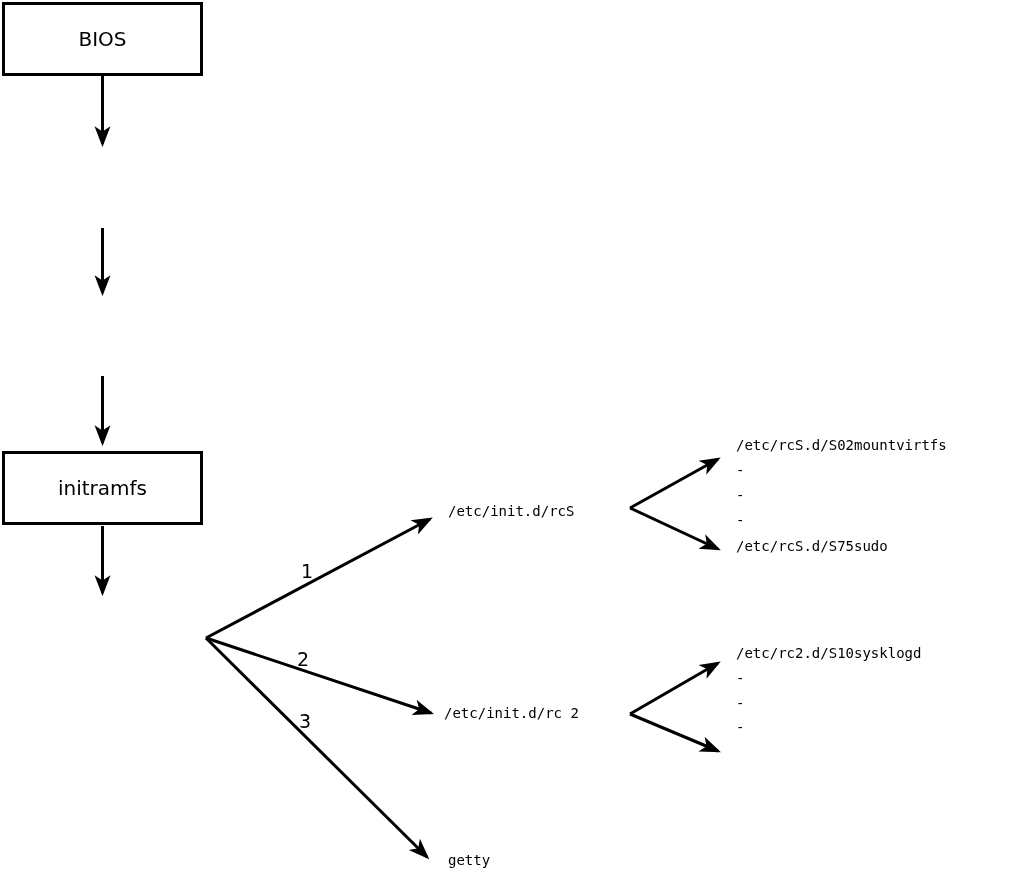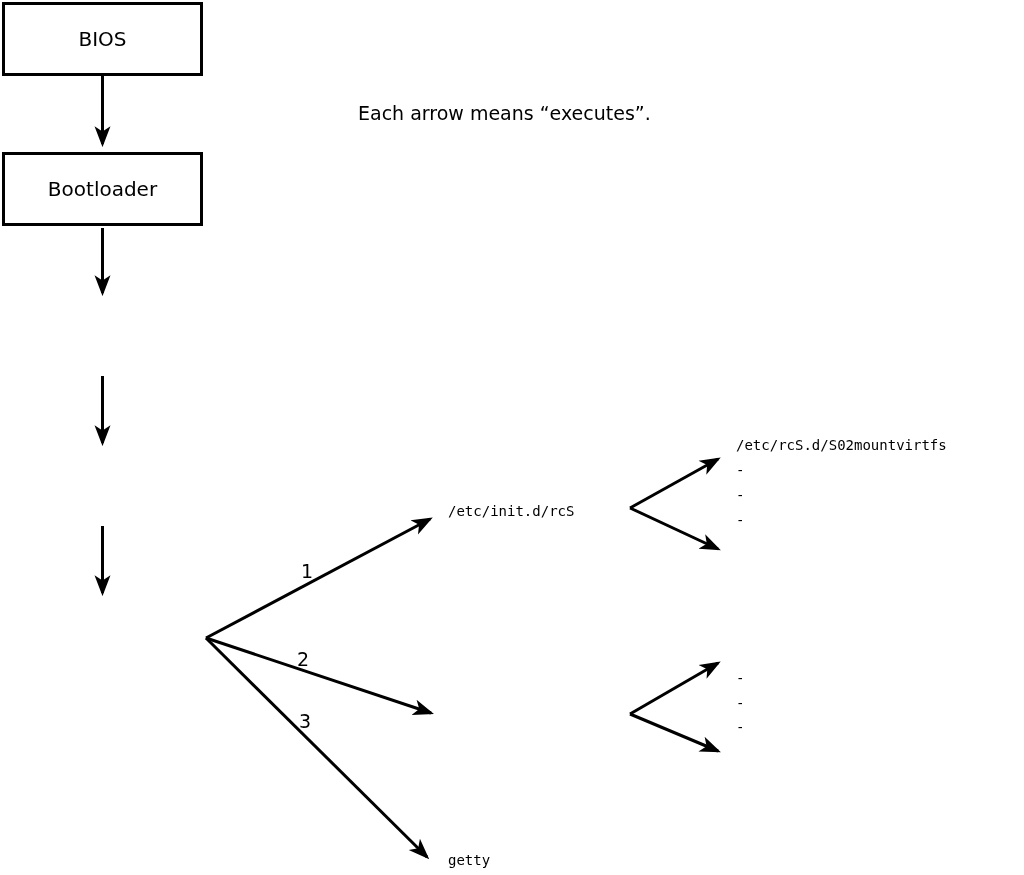--- a/index.html
+++ b/index.html
@@ -72,35 +72,37 @@
     <line x1="630" y1="508" x2="718" y2="459" stroke="#000000" stroke-width="3" marker-end="url(#ah)"></line>
     <line x1="630" y1="508" x2="718" y2="549" stroke="#000000" stroke-width="3" marker-end="url(#ah)"></line>
 
     <line x1="630" y1="714" x2="718" y2="663" stroke="#000000" stroke-width="3" marker-end="url(#ah)"></line>
     <line x1="630" y1="714" x2="718" y2="751" stroke="#000000" stroke-width="3" marker-end="url(#ah)"></line>
   </svg>
 
   <div class="box" style="top:2px">
     <span>BIOS</span>
   </div>
-  <div class="box" style="top:152px">
-    <span>Bootloader</span>
+  <div class="box" style="top:451px">
+    <span>initramfs</span>
   </div>
 
-  <div class="caption">Each arrow means “executes”.</div>
 
   <div class="num" style="left:301px;top:560px">1</div>
   <div class="num" style="left:297px;top:648px">2</div>
   <div class="num" style="left:299px;top:710px">3</div>
 
   <div class="mono" style="left:448px;top:500px">/etc/init.d/rcS</div>
   <div class="mono" style="left:736px;top:434px">/etc/rcS.d/S02mountvirtfs</div>
   <div class="mono" style="left:736px;top:459px">-</div>
   <div class="mono" style="left:736px;top:484px">-</div>
   <div class="mono" style="left:736px;top:509px">-</div>
+  <div class="mono" style="left:736px;top:535px">/etc/rcS.d/S75sudo</div>
 
+  <div class="mono" style="left:444px;top:702px">/etc/init.d/rc 2</div>
+  <div class="mono" style="left:736px;top:642px">/etc/rc2.d/S10sysklogd</div>
   <div class="mono" style="left:736px;top:667px">-</div>
   <div class="mono" style="left:736px;top:692px">-</div>
   <div class="mono" style="left:736px;top:716px">-</div>
 
   <div class="mono" style="left:448px;top:849px">getty</div>
 
 </div>
 
 </body></html>

